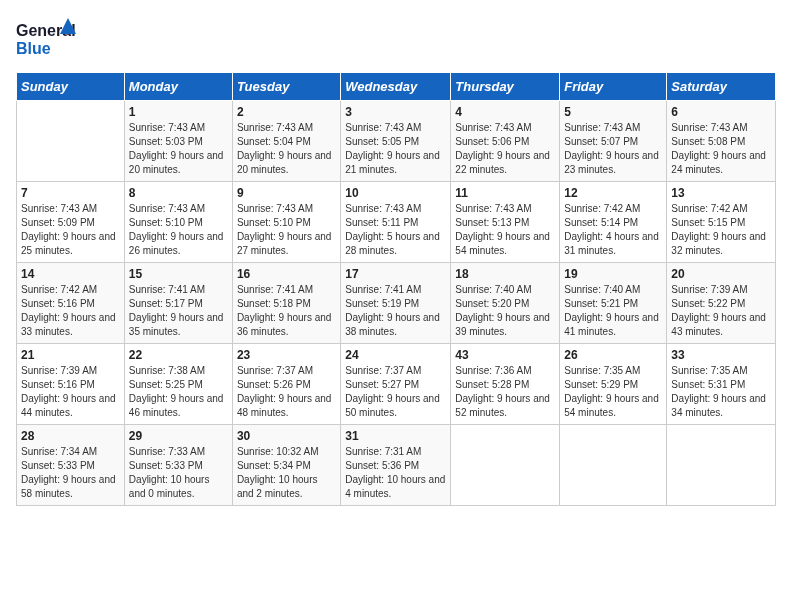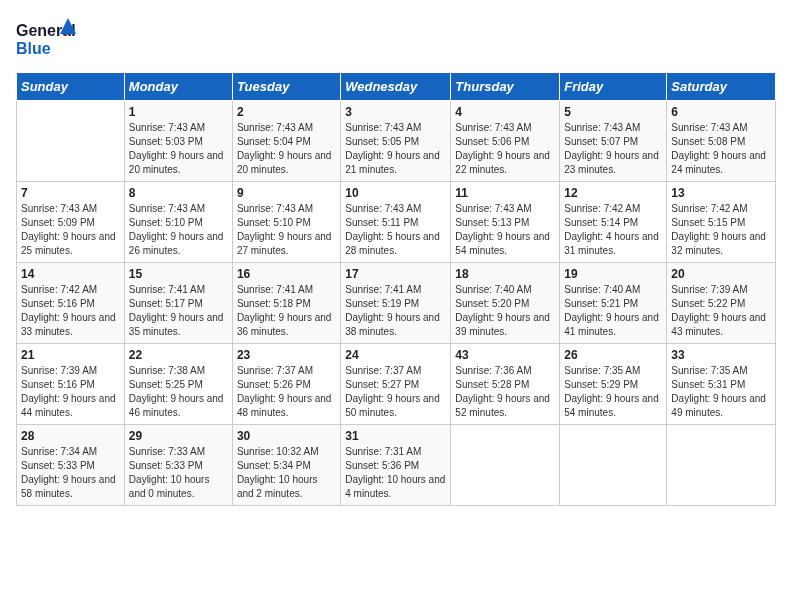--- a/index.html
+++ b/index.html
@@ -325,21 +325,21 @@
             <div>Sunrise: 7:35 AM</div>
             <div>Sunset: 5:29 PM</div>
             <div>Daylight: 9 hours and 54 minutes.</div>
           </div>
         </td>
         <td>
           <div class="day-number">33</div>
           <div class="day-info">
             <div>Sunrise: 7:35 AM</div>
             <div>Sunset: 5:31 PM</div>
-            <div>Daylight: 9 hours and 49 minutes.</div>
+            <div>Daylight: 9 hours and 34 minutes.</div>
           </div>
         </td>
       </tr>
       <tr>
         <td>
           <div class="day-number">28</div>
           <div class="day-info">
             <div>Sunrise: 7:34 AM</div>
             <div>Sunset: 5:33 PM</div>
             <div>Daylight: 9 hours and 58 minutes.</div>

